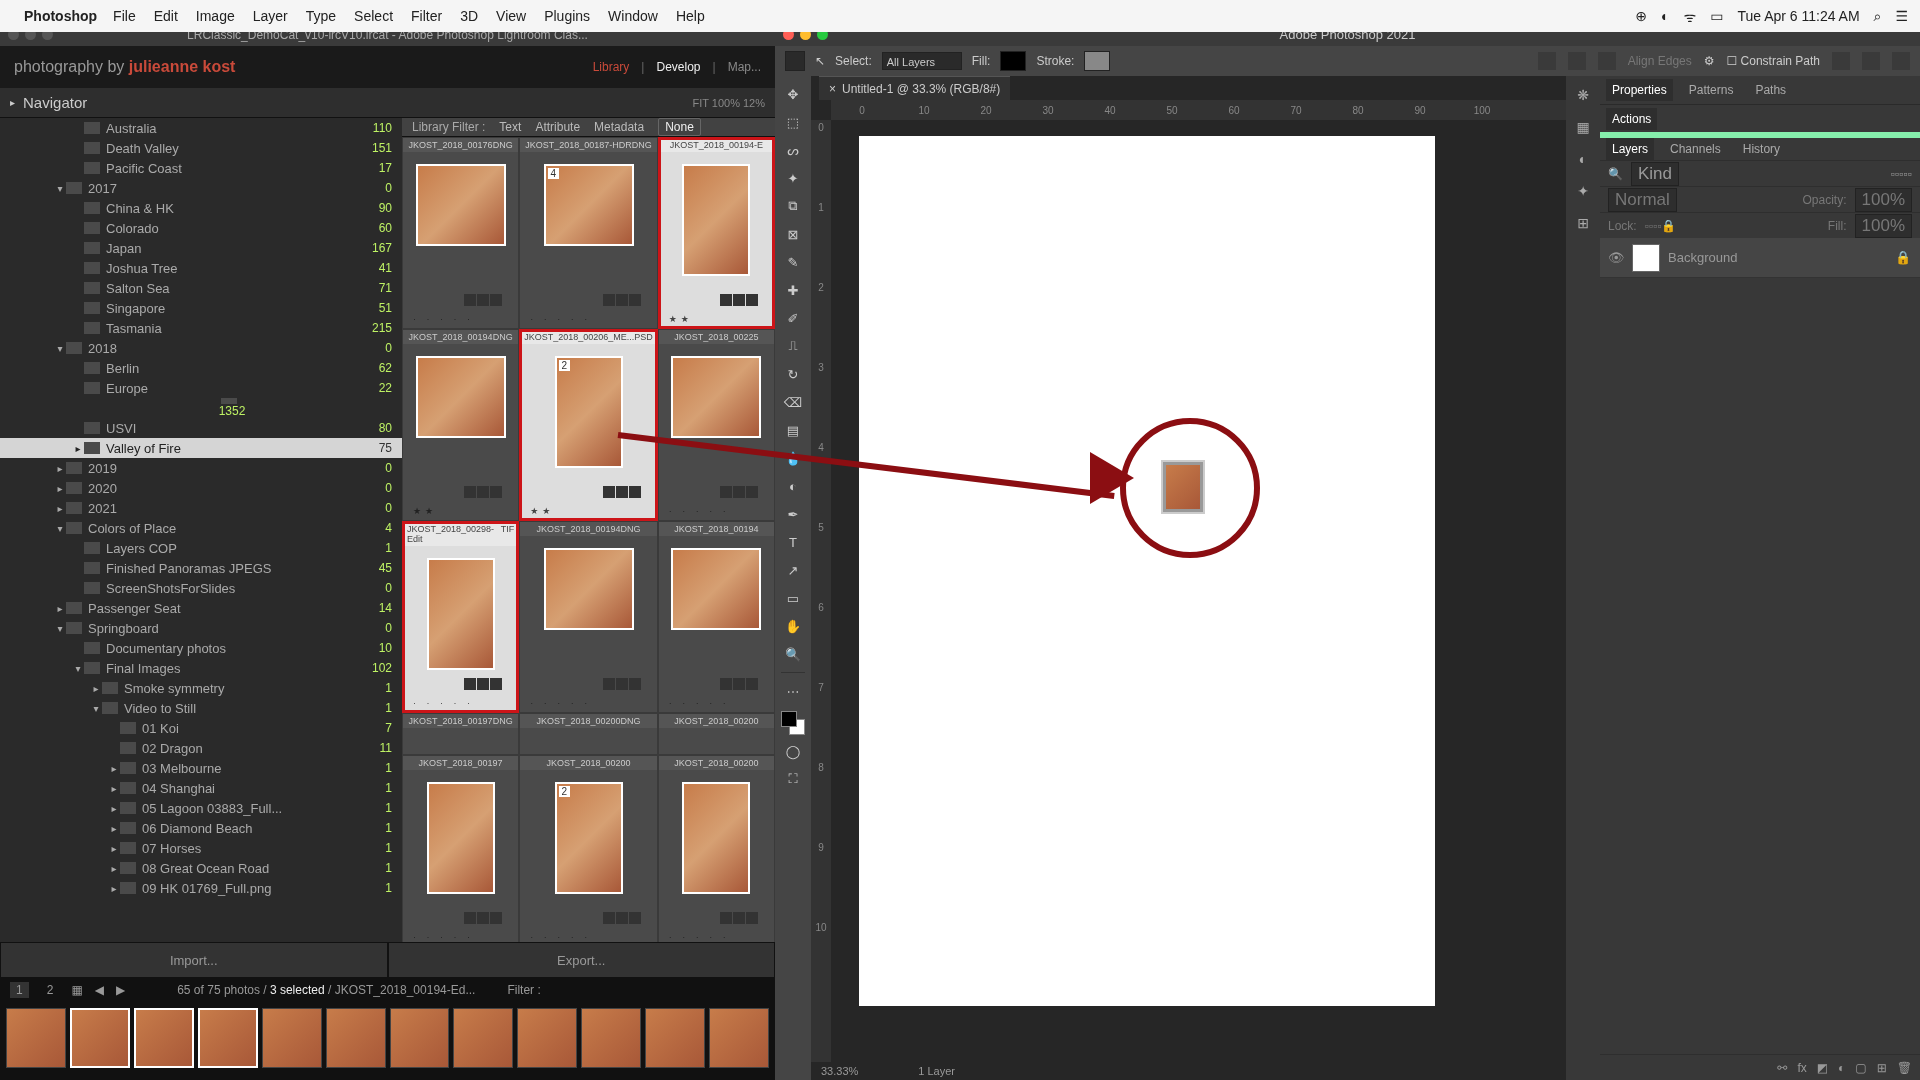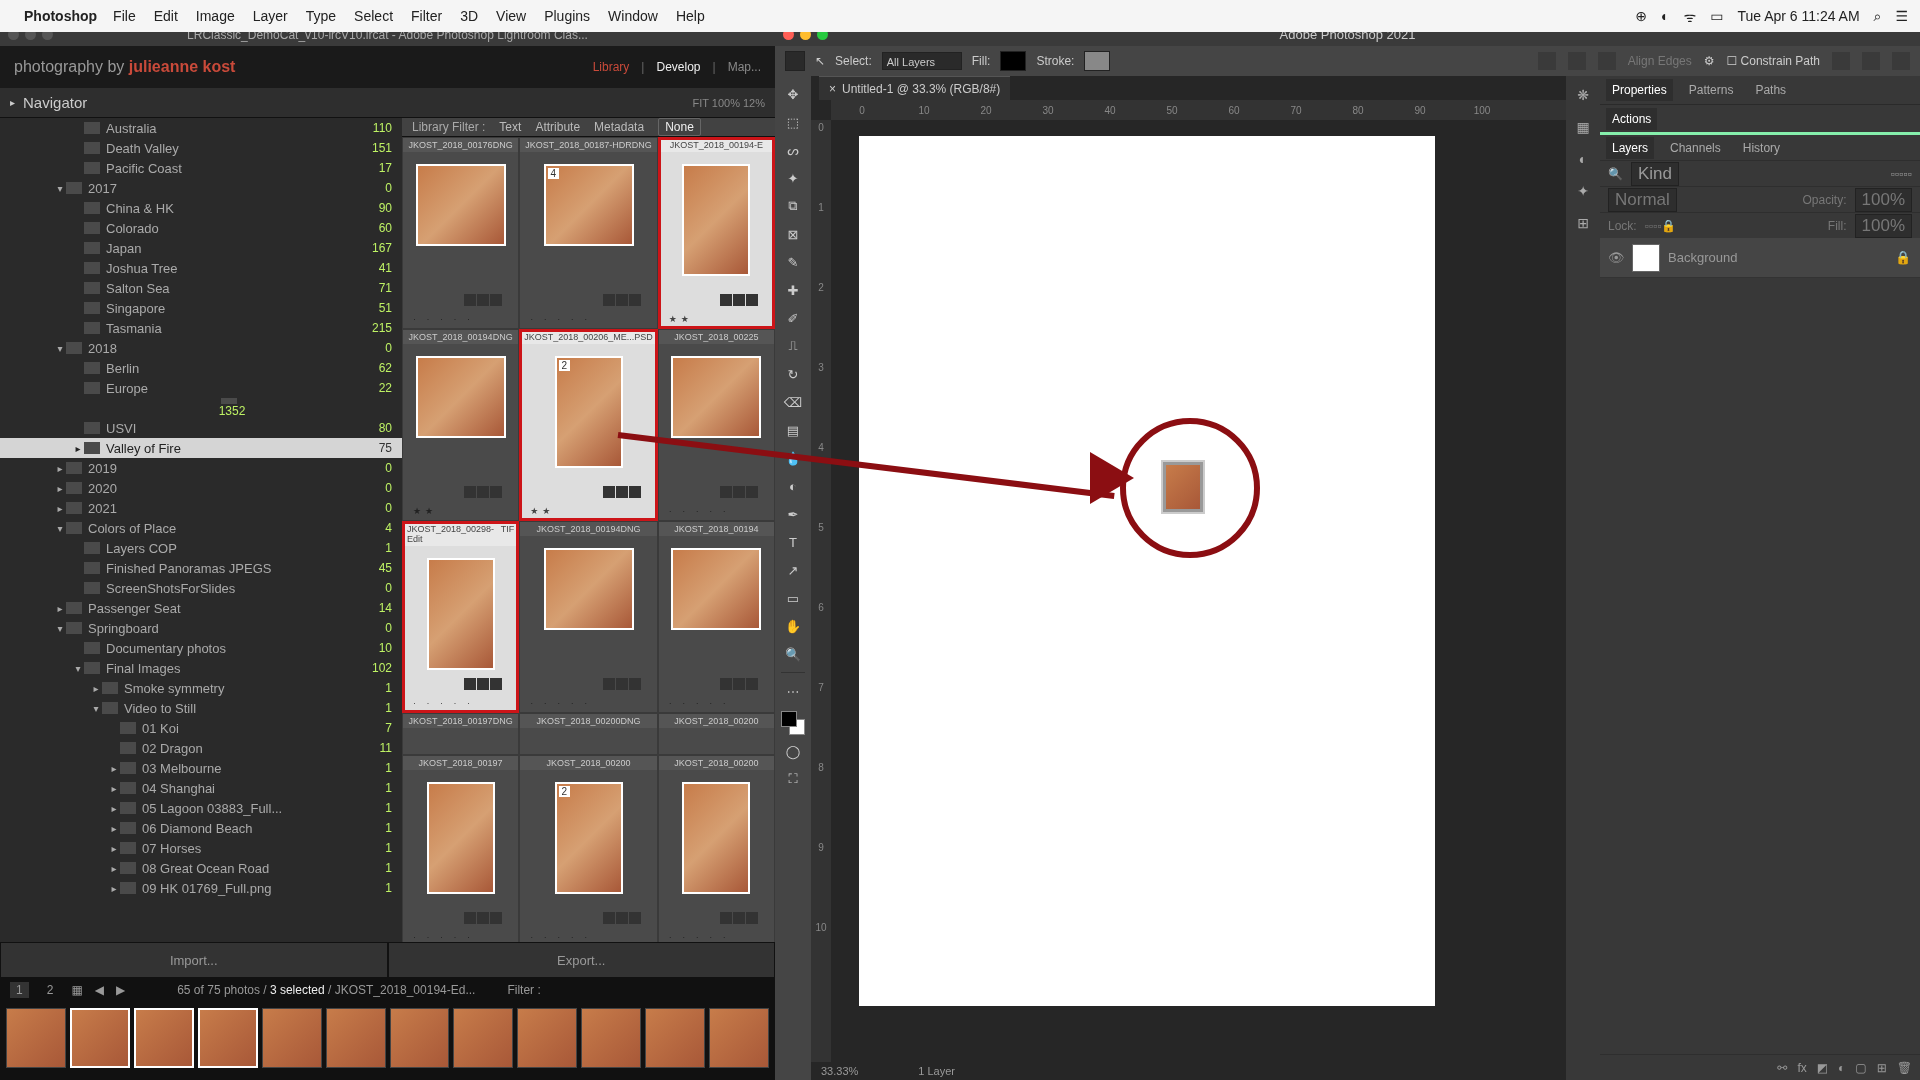--- a/index.html
+++ b/index.html
@@ -732,21 +732,21 @@
     </div>
     <div class="panels">
       <div class="ptabs">
         <span class="pt active">Properties</span>
         <span class="pt">Patterns</span>
         <span class="pt">Paths</span>
       </div>
       <div class="ptabs" style="border-top:1px solid #2a2a2a">
         <span class="pt active">Actions</span>
       </div>
-      <div class="ptabs" style="border-top:3px solid #86efac">
+      <div class="ptabs" style="border-top:6px solid #86efac">
         <span class="pt active">Layers</span>
         <span class="pt">Channels</span>
         <span class="pt">History</span>
       </div>
       <div class="prow">
         <span>🔍</span>
           <span class="dd">Kind</span>
         <span style="margin-left:auto">▫▫▫▫▫</span>
       </div>
       <div class="prow" style="color:#777">

